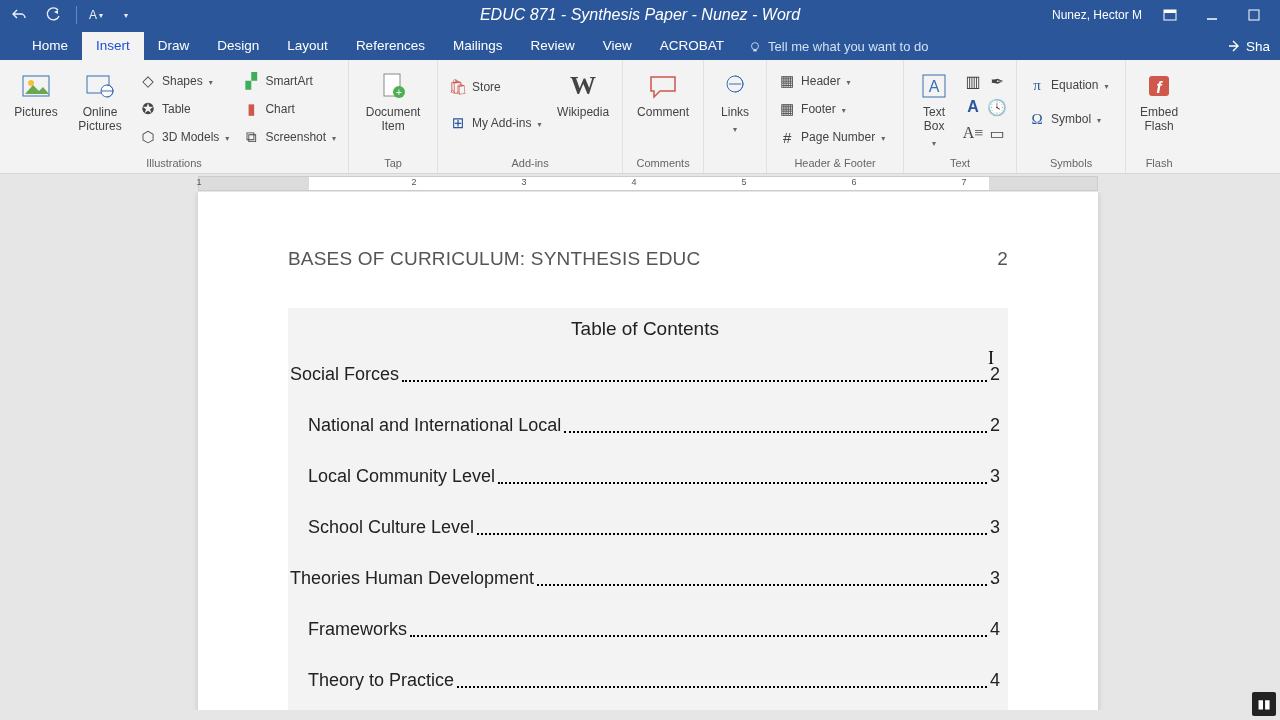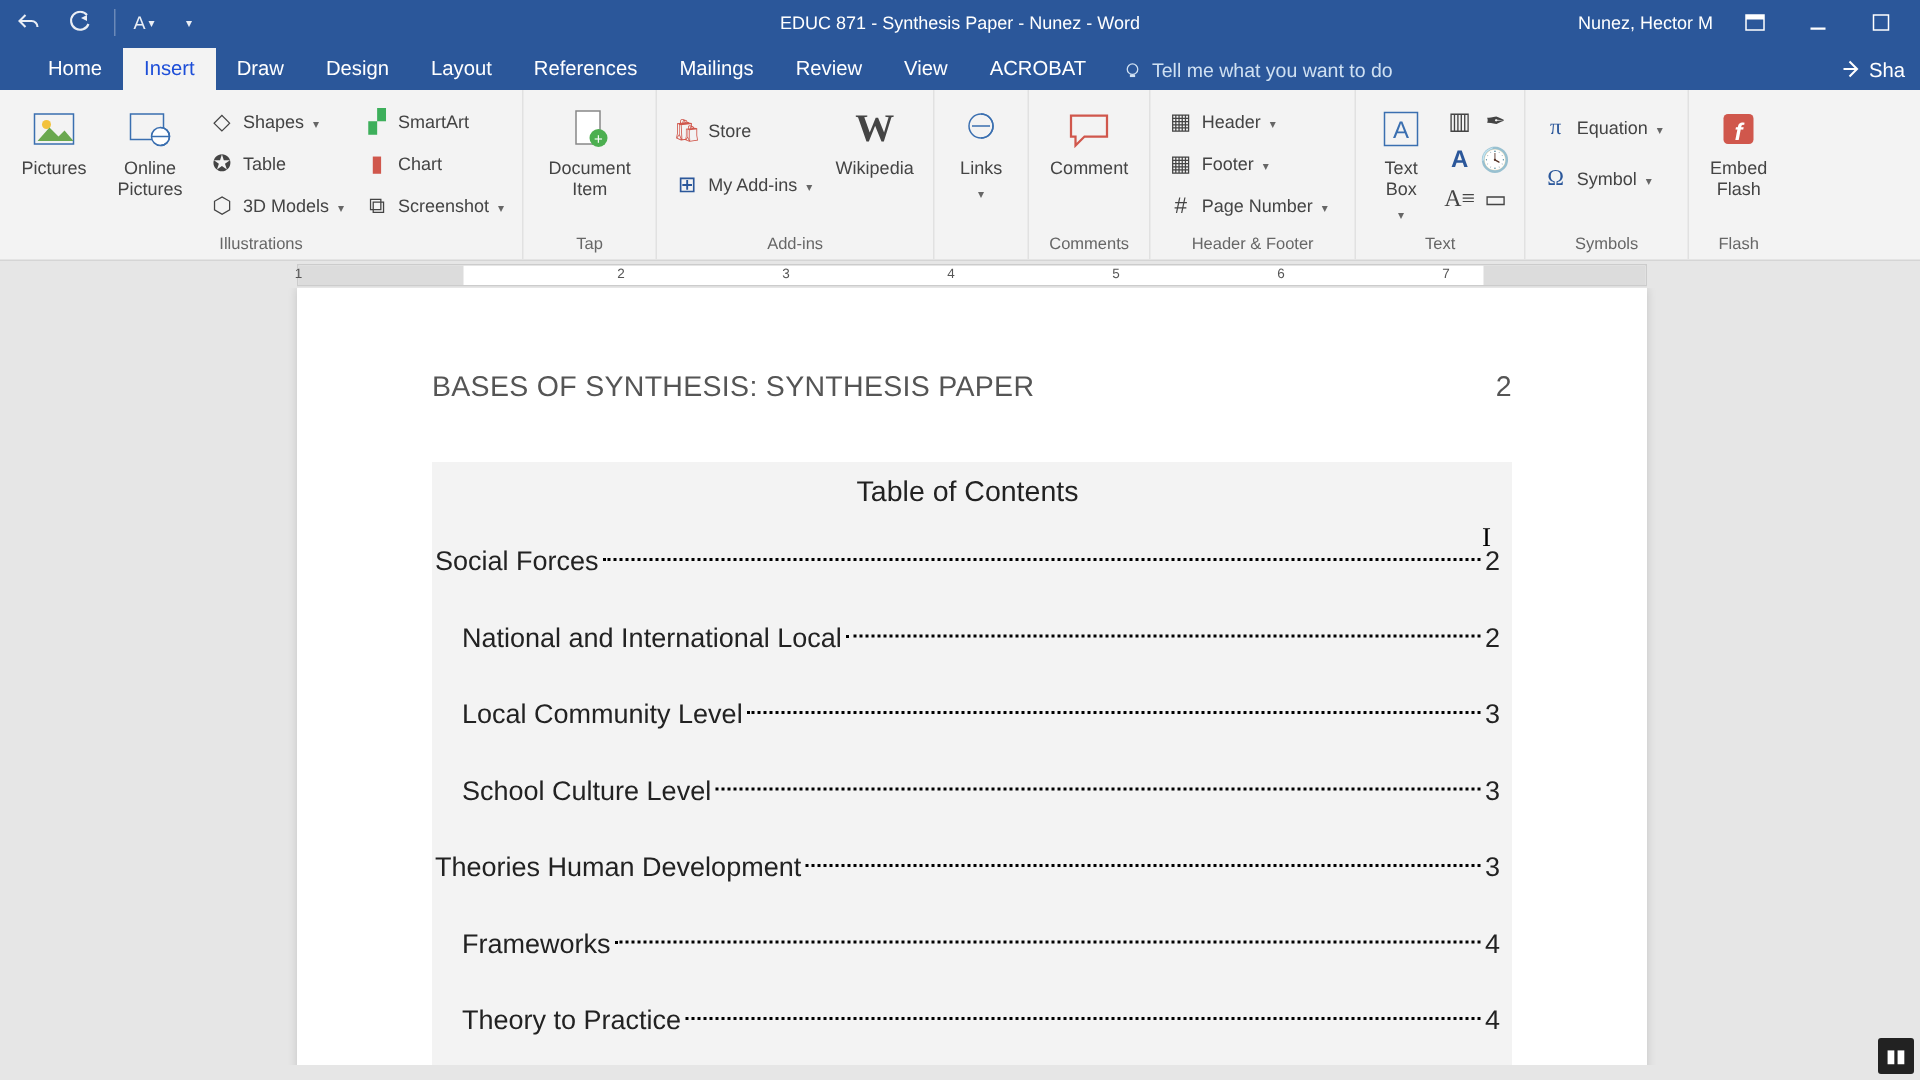--- a/index.html
+++ b/index.html
@@ -2,21 +2,21 @@
 <html><head>
 <meta charset="utf-8">
 <style>
 * { margin: 0; padding: 0; box-sizing: border-box; font-family: "Segoe UI", Tahoma, sans-serif; }
 html, body { width: 1280px; height: 720px; overflow: hidden; background: #e6e6e6; }
 
 
 .titlebar { height: 30px; background: #2b579a; color: #fff; display: flex; align-items: center; font-size: 12px; position: relative; }
 .titlebar .qat { display: flex; align-items: center; gap: 12px; padding-left: 8px; }
 .titlebar .qat .qbtn { width: 22px; height: 22px; display: flex; align-items: center; justify-content: center; color: #fff; opacity: .9; cursor: default; }
-.titlebar .title { position: absolute; left: 50%; transform: translateX(-50%); font-size: 12px; }
+.titlebar .title { position: absolute; left: 50%; transform: translateX(-50%); font-size: 16px; font-style: italic; }
 .titlebar .right { margin-left: auto; display: flex; align-items: center; gap: 14px; padding-right: 12px; }
 .titlebar .winbtn { width: 28px; height: 28px; display: flex; align-items: center; justify-content: center; }
 .titlebar .sep { width: 1px; height: 18px; background: rgba(255,255,255,.3); }
 
 
 .tabs { height: 30px; background: #2b579a; display: flex; align-items: flex-end; padding-left: 18px; font-size: 13.5px; color: #fff; }
 .tabs .tab { padding: 6px 14px 7px; cursor: default; }
 .tabs .tab.active { background: #f3f3f3; color: #1d4ed8; }
 .tabs .tellme { display: flex; align-items: center; gap: 6px; padding: 6px 10px; color: #cfe0f2; font-size: 13px; }
 .tabs .tellme .bulb { width: 14px; height: 14px; }
@@ -49,21 +49,21 @@
 .ruler .num { position:absolute; top:0; font-size:9px; color:#555; transform: translateX(-50%); }
 
 
 .docarea { position: absolute; left:0; right:0; top: 192px; bottom: 10px; overflow: hidden; background: #e6e6e6; }
 .page { position: absolute; left: 198px; top: 0; width: 900px; background: #fff; box-shadow: 0 0 6px rgba(0,0,0,.15); padding: 56px 90px 40px 90px; font-family: "Times New Roman", Georgia, serif; color: #222; }
 
 .runhead { display:flex; justify-content: space-between; font-size: 19px; color: #555; letter-spacing: .2px; margin-bottom: 38px; }
 
 .toc-block { background: #f3f3f3; padding: 8px 8px 14px 2px; }
 .toc-title { text-align: center; font-size: 19px; margin-bottom: 24px; padding-top: 2px; }
-.toc-line { display: flex; align-items: center; font-size: 18px; margin: 0 0 30px 0; }
+.toc-line { display: flex; align-items: flex-end; font-size: 18px; margin: 0 0 30px 0; }
 .toc-line.sub { padding-left: 18px; }
 .toc-line .t { white-space: nowrap; }
 .toc-line .dots { flex: 1; border-bottom: 2px dotted #000; margin: 0 3px 3px 3px; }
 .toc-line .pg { white-space: nowrap; }
 
 .cursor-ibeam { position:absolute; width:12px; height:18px; color:#000; }
 .cursor-ibeam::before { content:"I"; font-family: serif; font-size: 18px; }
 
 .pausebtn { position: absolute; right: 4px; bottom: 4px; width: 24px; height: 24px; background: #222; color:#fff; display:flex; align-items:center; justify-content:center; border-radius:2px; font-size:12px; }
 
@@ -230,46 +230,46 @@
         <div class="ic" style="font-family:serif; font-weight:bold; font-size:26px">W</div>
         <span class="lbl">Wikipedia</span>
       </div>
     </div>
     <div class="label">Add-ins</div>
   </div>
 
 
   <div class="group">
     <div class="body">
+      <div class="bigbtn" style="width:64px">
+        <div class="ic">
+            <svg width="30" height="26">
+              <path d="M3 4 H27 V18 H12 L6 24 V18 H3 Z" fill="none" stroke="#d0574c" stroke-width="1.5"></path>
+            </svg>
+          </div>
+        <span class="lbl">Comment</span>
+      </div>
+    </div>
+    <div class="label">Comments</div>
+  </div>
+
+  <div class="group">
+    <div class="body">
       <div class="bigbtn" style="width:46px">
         <div class="ic">
             <svg width="28" height="24">
               <circle cx="14" cy="10" r="8" fill="none" stroke="#3a6fb0"></circle>
               <path d="M8 10 H20 M14 2 A8 8 0 0 1 14 18" stroke="#3a6fb0" fill="none"></path>
             </svg>
           </div>
         <span class="lbl">Links</span>
         <span class="drop"></span>
       </div>
     </div>
     <div class="label">&nbsp;</div>
-  </div>
-
-  <div class="group">
-    <div class="body">
-      <div class="bigbtn" style="width:64px">
-        <div class="ic">
-            <svg width="30" height="26">
-              <path d="M3 4 H27 V18 H12 L6 24 V18 H3 Z" fill="none" stroke="#d0574c" stroke-width="1.5"></path>
-            </svg>
-          </div>
-        <span class="lbl">Comment</span>
-      </div>
-    </div>
-    <div class="label">Comments</div>
   </div>
 
   <div class="group">
     <div class="body">
       <div class="stack" style="width:120px">
         <div class="smallbtn">
             <span class="ic">▦</span>
             <span>Header</span>
             <span class="caret"></span>
           </div>
@@ -366,21 +366,21 @@
       <span class="num" style="left:655px">6</span>
       <span class="num" style="left:765px">7</span>
       <span class="num" style="left:855px"></span>
     </div>
   </div>
 </div>
 
 <div class="docarea">
   <div class="page">
     <div class="runhead">
-      <span>BASES OF SYNTHESIS: SYNTHESIS PAPER</span>
+      <span>BASES OF CURRICULUM: SYNTHESIS EDUC</span>
       <span>2</span>
     </div>
 
     <div class="toc-block" style="position:relative">
       <div class="toc-title">Table of Contents</div>
 
       <div class="toc-line">
         <span class="t">Social Forces</span>
           <span class="dots"></span>
           <span class="pg">2</span>

